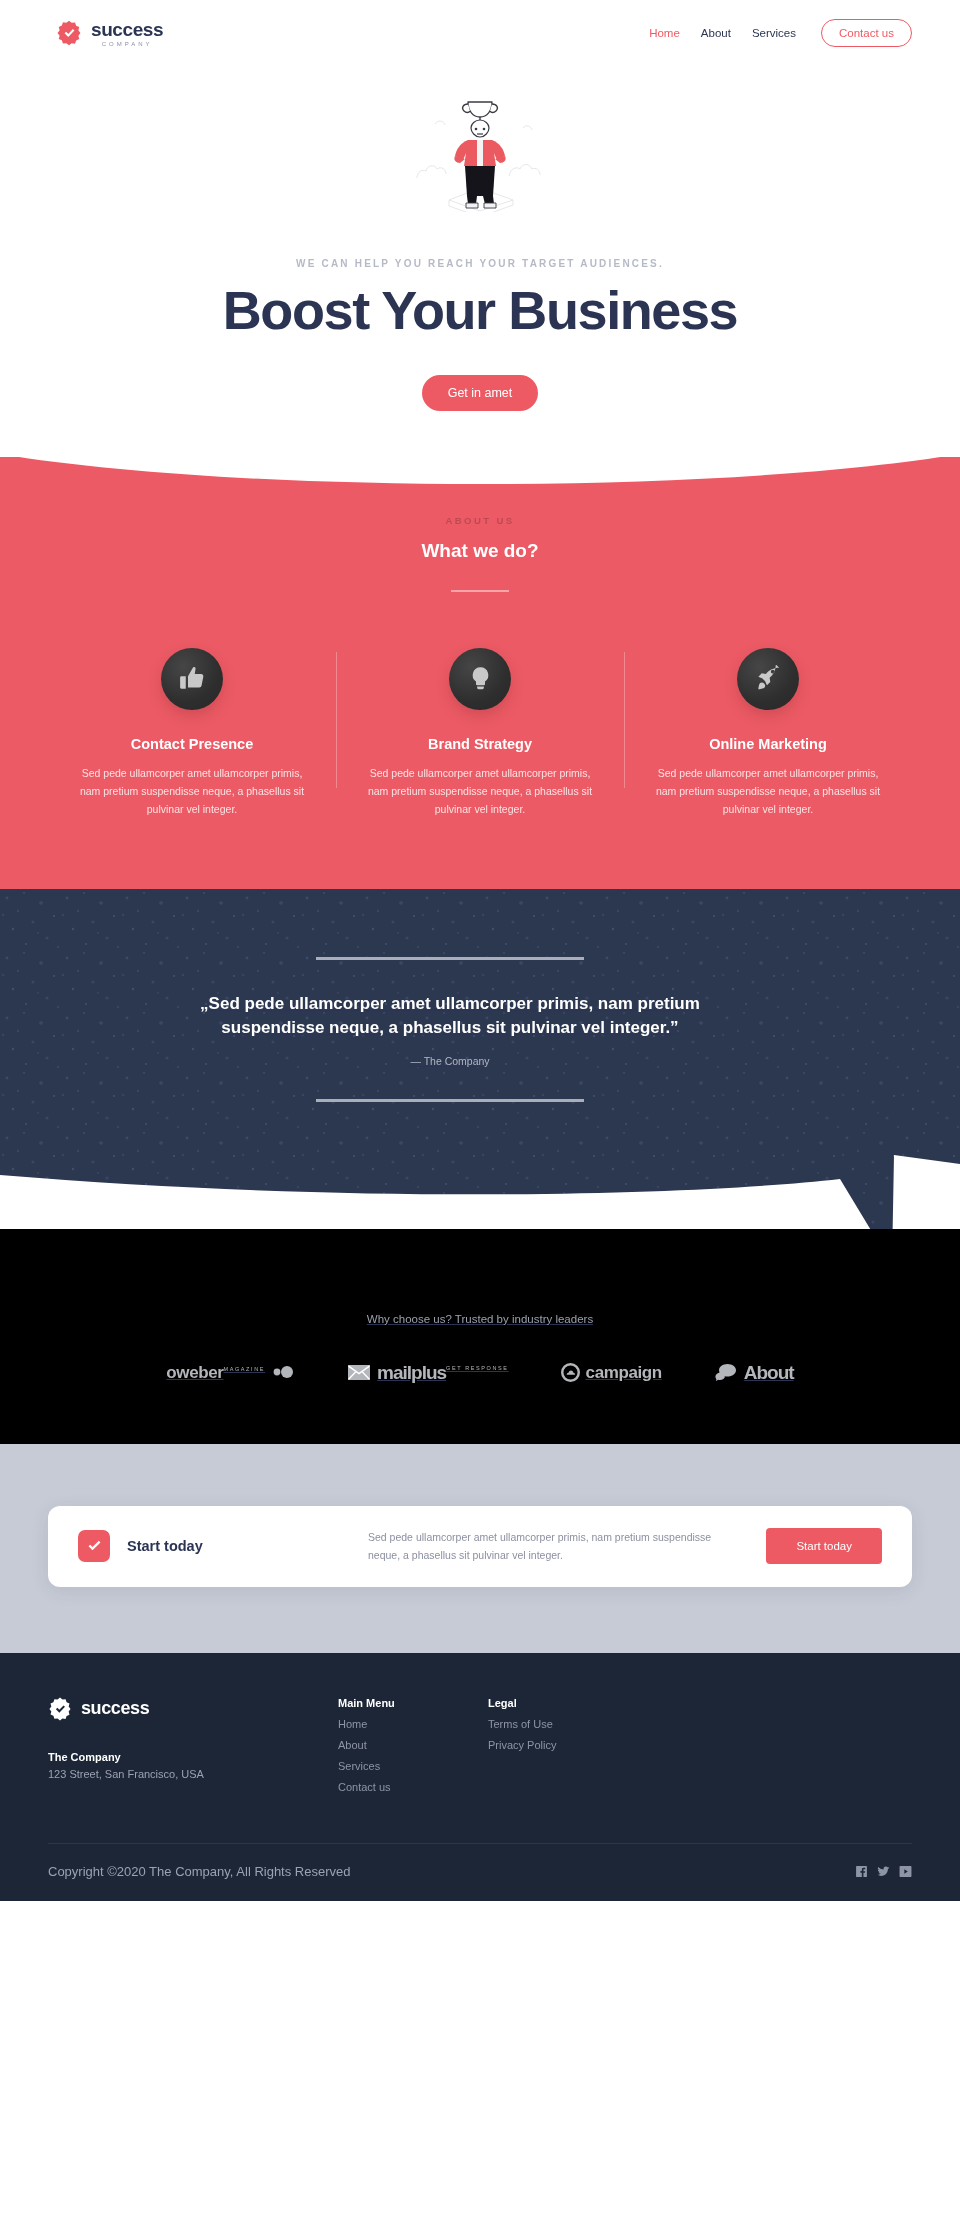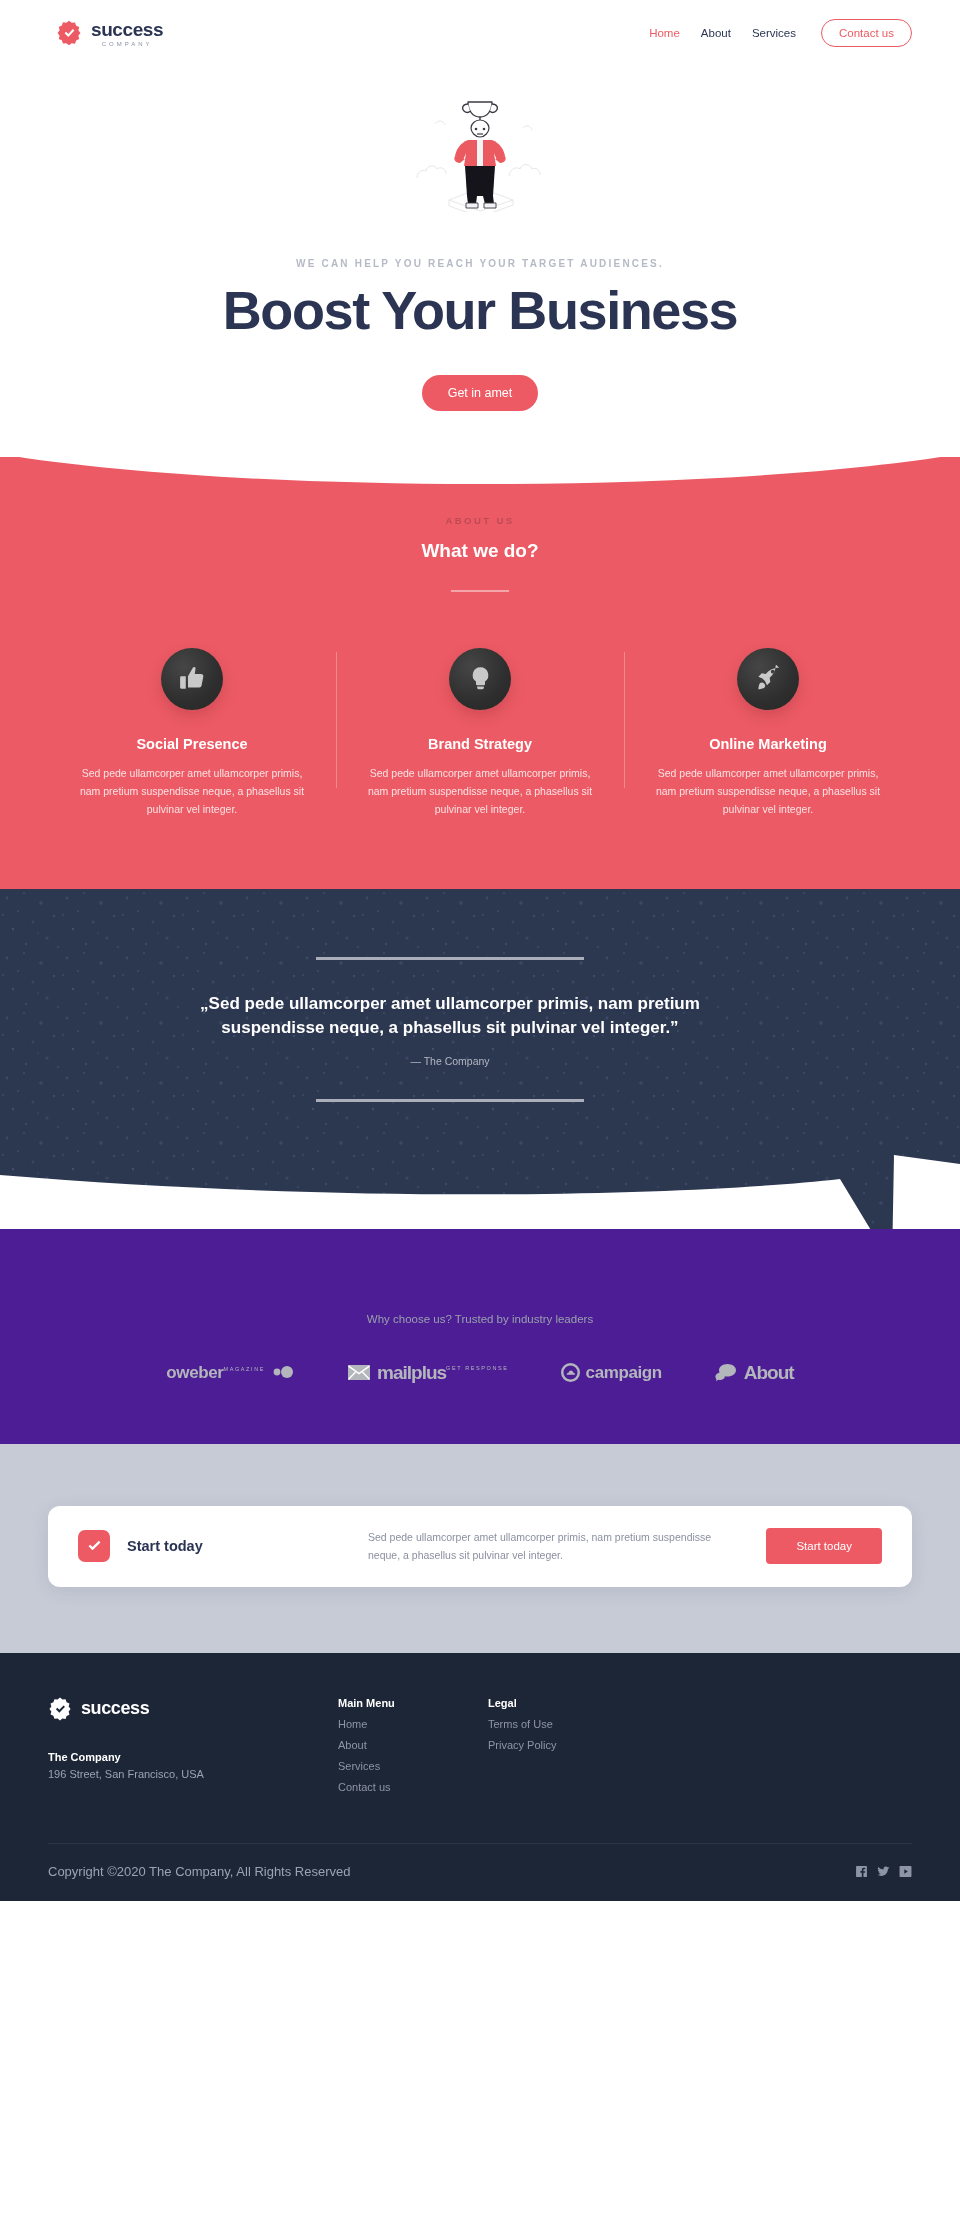--- a/index.html
+++ b/index.html
@@ -128,21 +128,21 @@
     font-size: 17px; font-weight: 700; line-height: 1.45; color: #fff;
   }
   .quote-author {
     margin-top: 14px; font-size: 10.5px; color: #b2b7c3;
   }
   .quote-rule-b {
     width: 268px; height: 3px; background: #a9aeba; margin: 32px auto 0;
   }
 
   
-  .partners { background: #4c1d95; padding: 84px 0 62px; text-align: center; }
+  .partners { background: #000000; padding: 84px 0 62px; text-align: center; text-decoration: underline; }
   .partners-title { font-size: 11.5px; color: #9aa0ad; }
   .partners-row {
     margin-top: 38px; display: flex; justify-content: center;
     align-items: center; gap: 52px;
   }
   .plogo { display: flex; align-items: center; gap: 6px; color: #b3b6bb; }
   .plogo-stack { display: flex; flex-direction: row; line-height: 1; }
   .plogo-name { font-size: 17px; font-weight: 700; letter-spacing: -0.4px; }
   .plogo-name.slab { font-size: 19px; letter-spacing: -1px; }
   .plogo-sub { font-size: 5.5px; letter-spacing: 1.6px; margin-top: 3px; text-align: center; }
@@ -265,21 +265,21 @@
       <div class="about-rule"></div>
     </div>
     <div class="cards">
 
       <div class="card">
         <div class="card-icon">
           <svg viewBox="0 0 24 24">
             <path d="M2 10h4v11H2a1 1 0 01-1-1v-9a1 1 0 011-1zm6 0l4.3-7.6a1.3 1.3 0 012.4.9L14 8h5.6a2 2 0 012 2.4l-1.6 8a2 2 0 01-2 1.6H8z"></path>
           </svg>
         </div>
-        <div class="card-title">Social Presence</div>
+        <div class="card-title">Contact Presence</div>
         <div class="card-text">Sed pede ullamcorper amet ullamcorper primis, nam pretium suspendisse neque, a phasellus sit pulvinar vel integer.</div>
       </div>
 
       <div class="card">
         <div class="card-icon">
           <svg viewBox="0 0 24 24">
             <path d="M12 2a7 7 0 00-4 12.7V17a1 1 0 001 1h6a1 1 0 001-1v-2.3A7 7 0 0012 2zM9 19h6v1.2a1.3 1.3 0 01-1.3 1.3h-3.4A1.3 1.3 0 019 20.2z"></path>
           </svg>
         </div>
         <div class="card-title">Brand Strategy</div>
@@ -397,21 +397,21 @@
     <div class="footer-cols">
       <div class="footer-brand">
         <div class="fbrand-row">
           <svg class="fbrand-mark" viewBox="0 0 40 40">
             <path fill="#ffffff" d="M20 1l4.1 3.3 5.2-.6 1.7 5 4.8 2.1-1.4 5.1 3.2 4.2-3.2 4.2 1.4 5.1-4.8 2.1-1.7 5-5.2-.6L20 39l-4.1-3.3-5.2.6-1.7-5-4.8-2.1 1.4-5.1L2.4 20l3.2-4.2-1.4-5.1 4.8-2.1 1.7-5 5.2.6z"></path>
             <path fill="#1d2637" d="M13.2 20.4l2.3-2.4 3.4 3.4 7-7.4 2.4 2.3-9.4 9.9z"></path>
           </svg>
           <span class="fbrand-name">success</span>
         </div>
         <div class="footer-company">The Company</div>
-        <div class="footer-address">196 Street, San Francisco, USA</div>
+        <div class="footer-address">123 Street, San Francisco, USA</div>
       </div>
 
       <div class="footer-col">
         <div class="footer-col-title">Main Menu</div>
         <a class="footer-link" href="#">Home</a>
         <a class="footer-link" href="#">About</a>
         <a class="footer-link" href="#">Services</a>
         <a class="footer-link" href="#">Contact us</a>
       </div>
 

